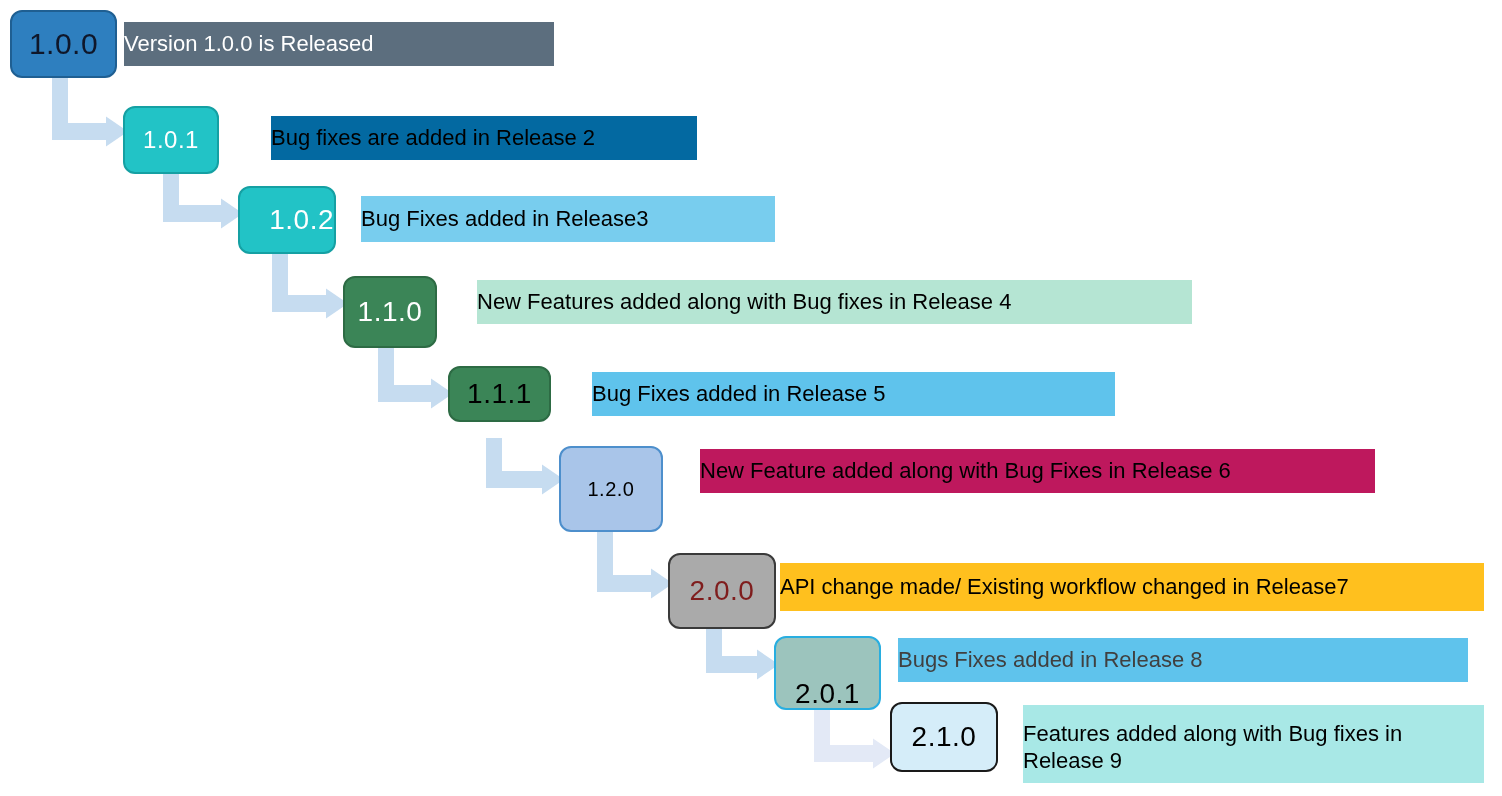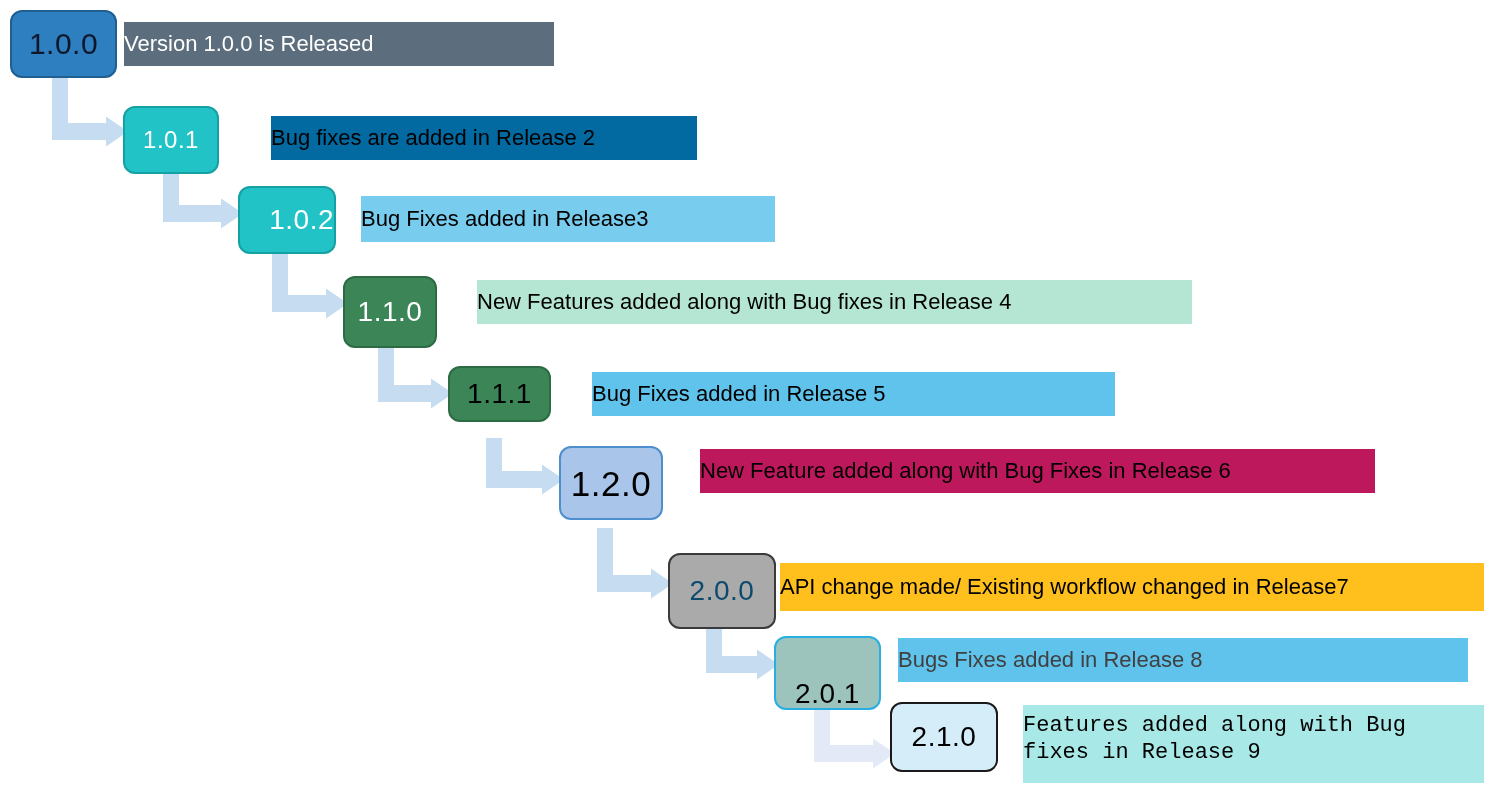--- a/index.html
+++ b/index.html
@@ -30,21 +30,21 @@
   
   .bar{
     position:absolute;
     box-sizing:border-box;
     display:flex;align-items:center;
     color:#000000;
     font-size:22px;
     line-height:1.22;
     padding-right:10px;
   }
-  .bar.two-line{align-items:flex-start;padding-top:8px;font-family:Liberation Mono, monospace;}
+  .bar.two-line{align-items:center;padding-top:8px;}
 </style>
 </head>
 <body>
 
 <div id="stage">
   <div id="connector-layer">
       <div class="connector" style="left: 52px; top: 78px; width: 76px; height: 62px;">
         <svg width="76" height="62" viewBox="0 0 76 62">
           <polygon points="0.0,0.0 16.0,0.0 16.0,45.0 54.0,45.0 54.0,38.5 76.0,53.5 54.0,68.5 54.0,62.0 0.0,62.0" fill="#c6dcf0"></polygon>
         </svg>
@@ -109,27 +109,27 @@
       </div>
       <div class="bar" style="left: 477px; top: 280px; width: 715px; height: 44px; background: rgb(181, 229, 211); color: rgb(0, 0, 0);">
         <span>New Features added along with Bug fixes in Release 4</span>
       </div>
       <div class="node" style="left: 448px; top: 366px; width: 103px; height: 56px; background: rgb(59, 133, 87); border: 2px solid rgb(45, 107, 68); color: #000000; font-size: 28px;">
         <span class="nodelabel">1.1.1</span>
       </div>
       <div class="bar" style="left: 567px; top: 372px; width: 523px; height: 44px; background: rgb(95, 195, 236); color: rgb(0, 0, 0); margin-left: 25px;">
         <span>Bug Fixes added in Release 5</span>
       </div>
-      <div class="node" style="left: 559px; top: 446px; width: 104px; height: 74px; background: rgb(169, 197, 233); border: 2px solid rgb(77, 143, 204); color: rgb(0, 0, 0); font-size: 35px;">
+      <div class="node" style="left: 559px; top: 446px; width: 104px; height: 86px; background: rgb(169, 197, 233); border: 2px solid rgb(77, 143, 204); color: rgb(0, 0, 0); font-size: 20px;">
         <span class="nodelabel">1.2.0</span>
       </div>
       <div class="bar" style="left: 700px; top: 449px; width: 675px; height: 44px; background: #be185d; color: rgb(0, 0, 0);">
         <span>New Feature added along with Bug Fixes in Release 6</span>
       </div>
-      <div class="node" style="left: 668px; top: 553px; width: 108px; height: 76px; background: rgb(170, 170, 170); border: 2px solid rgb(58, 58, 58); color: #0c4a6e; font-size: 28px;">
+      <div class="node" style="left: 668px; top: 553px; width: 108px; height: 76px; background: rgb(170, 170, 170); border: 2px solid rgb(58, 58, 58); color: #7f1d1d; font-size: 28px;">
         <span class="nodelabel">2.0.0</span>
       </div>
       <div class="bar" style="left: 780px; top: 563px; width: 704px; height: 48px; background: rgb(255, 192, 30); color: rgb(0, 0, 0);">
         <span>API change made/ Existing workflow changed in Release7</span>
       </div>
       <div class="node" style="left: 774px; top: 636px; width: 107px; height: 74px; background: rgb(156, 196, 189); border: 2px solid rgb(40, 174, 224); color: rgb(0, 0, 0); font-size: 28px; align-items: flex-end;">
         <span class="nodelabel">2.0.1</span>
       </div>
       <div class="bar" style="left: 898px; top: 638px; width: 570px; height: 44px; background: rgb(95, 195, 236); color: #404040;">
         <span>Bugs Fixes added in Release 8</span>

